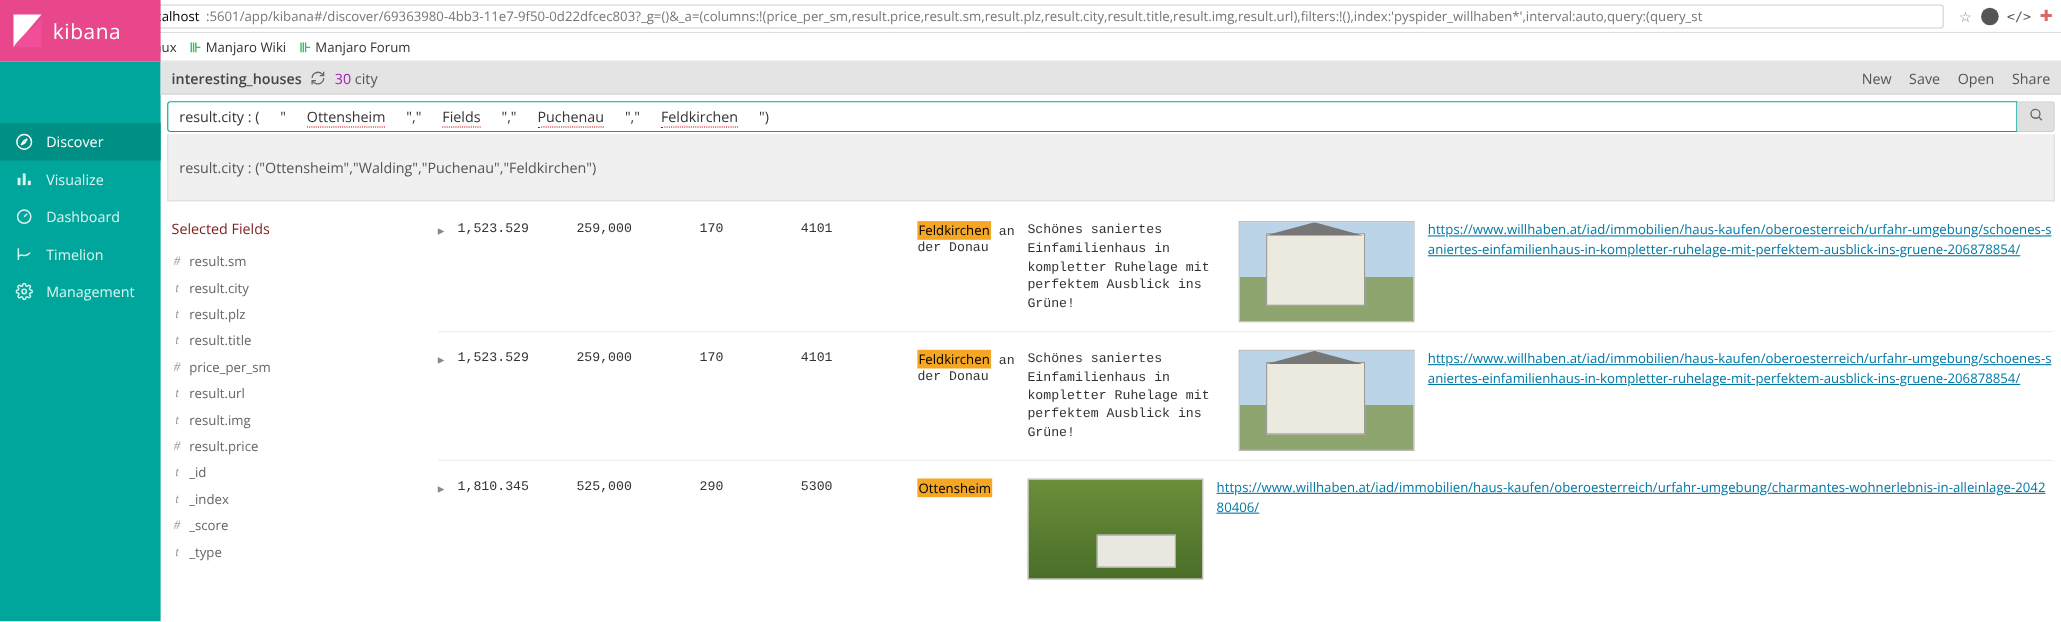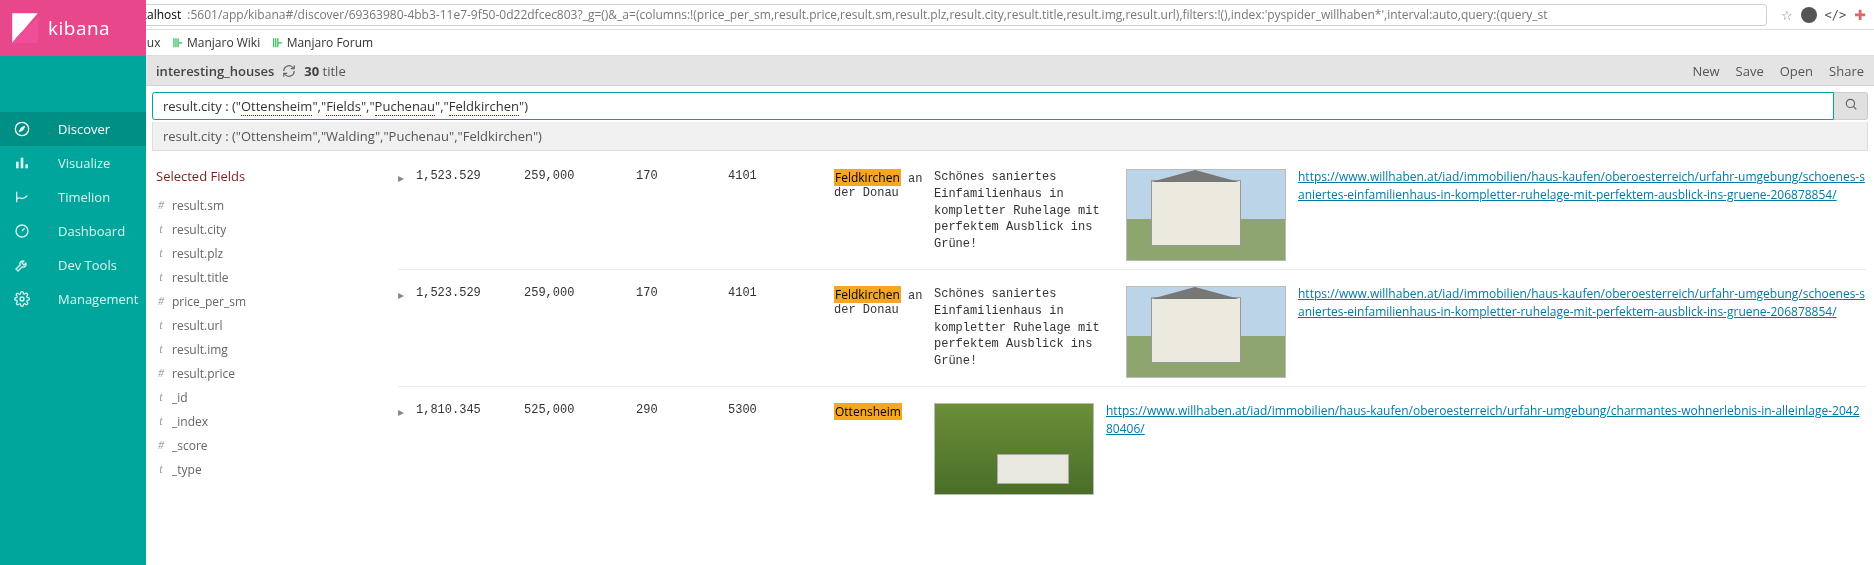--- a/index.html
+++ b/index.html
@@ -23,43 +23,43 @@
 .bookmarks .apps-ico span{width:4px;height:4px}
 .bookmarks .bm{display:flex;align-items:center;gap:4px;color:#333}
 .bookmarks .bm .manj{color:#35bf5c;font-weight:bold;font-family:monospace}
 
 .app{display:flex;height:calc(565px - 56px)}
 .brand{height:56px;display:flex;align-items:center;color:#fff;padding-left:8px;background:#E8488B;width:146px;position:absolute;top:0;left:0}
 .brand .logo{width:34px;height:34px;margin-right:6px}
 .brand .logo svg{width:34px;height:34px}
 .brand-text{font-size:19px;font-weight:400;letter-spacing:0.5px}
 .side-wrap{width:146px;background:#00A69B;display:flex;flex-direction:column;padding-top:56px}
-.side-item{display:flex;align-items:center;height:34px;padding-left:14px;gap:28px;color:#d9f4f2;font-size:13px;cursor:pointer}
+.side-item{display:flex;align-items:center;height:34px;padding-left:14px;gap:12px;color:#d9f4f2;font-size:13px;cursor:pointer}
 .side-item.active{background:#008f85;color:#fff}
 .side-item .ico{width:16px;height:16px;display:flex;align-items:center;justify-content:center}
 
 .main{flex:1;display:flex;flex-direction:column;min-width:0}
 
 .topbar{height:30px;background:#e4e4e4;display:flex;align-items:center;padding:0 10px;justify-content:space-between;border-bottom:1px solid #d4d4d4}
 .topbar .left{display:flex;align-items:center;gap:8px;color:#444;font-size:13px}
 .topbar .title{font-weight:600}
 .topbar .reload{width:14px;height:14px}
 .topbar .hits{color:#555}
-.topbar .hits b{font-weight:700;color:#404040}
+.topbar .hits b{font-weight:400;color:#a21caf}
 .topbar .right{display:flex;gap:16px;color:#555;font-size:13px}
 .topbar .right span{cursor:pointer}
 
 .query-row{display:flex;padding:6px 0 0 6px;gap:0}
-.query-input{flex:1;height:28px;border:1px solid #00A69B;border-radius:3px 0 0 3px;padding:0 10px;font-size:13px;color:#333;background:#fff;display:flex;align-items:center;gap:0;overflow:hidden;white-space:nowrap}
+.query-input{flex:1;height:28px;border:1px solid #00A69B;border-radius:3px 0 0 3px;padding:0 10px;font-size:13px;color:#333;background:#fff;display:flex;align-items:center;gap:19px;overflow:hidden;white-space:nowrap}
 .query-input .pre{color:#333}
 .query-input .term{color:#333;border-bottom:1px dotted #c00}
 .q-btn{width:34px;height:28px;background:#e0e0e0;border:1px solid #ccc;border-left:none;display:flex;align-items:center;justify-content:center;margin-right:6px;border-radius:0 3px 3px 0}
 .q-btn .ico{color:#666}
 
-.suggest{margin:2px 6px 0 6px;background:#f0f0f0;padding:5px 10px;font-size:13px;color:#555;border:1px solid #ddd;border-top:none}
+.suggest{margin:2px 6px 0 6px;background:#f0f0f0;padding:21px 10px;font-size:13px;color:#555;border:1px solid #ddd;border-top:none}
 
 .content{display:flex;flex:1;overflow:hidden}
 
 .fields{width:232px;padding:10px 0 10px 10px;font-size:13px;overflow-y:auto}
 .fields h4{font-size:13px;font-weight:400;color:#7f1d1d;margin:6px 0 8px}
 .fields .hdr-row{display:flex;justify-content:space-between;align-items:center;padding-right:10px}
 .fields .gear{width:20px;height:20px;background:#c8c8c8;border-radius:3px;display:flex;align-items:center;justify-content:center;color:#fff;font-size:11px}
 .field{display:flex;align-items:center;gap:6px;height:24px;color:#666;font-size:12px}
 .field .ftype{font-style:italic;color:#999;width:10px;text-align:center;font-family:Georgia,serif}
 
@@ -180,41 +180,33 @@
             <rect x="3" y="10" width="4" height="10"></rect>
             <rect x="10" y="4" width="4" height="16"></rect>
             <rect x="17" y="14" width="4" height="6"></rect>
           </svg>
         </span>
       <span>Visualize</span>
     </div>
     <div class="side-item">
       <span class="ico">
           <svg width="16" height="16" viewBox="0 0 24 24" fill="none" stroke="currentColor" stroke-width="2">
-            <path d="M4 4v16M4 16c4-8 8 4 16-6"></path>
-          </svg>
-        </span>
-      <span>Timelion</span>
-    </div>
-    <div class="side-item">
-      <span class="ico">
-          <svg width="16" height="16" viewBox="0 0 24 24" fill="none" stroke="currentColor" stroke-width="2">
             <circle cx="12" cy="12" r="9"></circle>
             <path d="M12 12l4-4"></path>
           </svg>
         </span>
       <span>Dashboard</span>
     </div>
     <div class="side-item">
       <span class="ico">
           <svg width="16" height="16" viewBox="0 0 24 24" fill="none" stroke="currentColor" stroke-width="2">
-            <path d="M14.7 6.3a4 4 0 00-5.4 5.4L3 18l3 3 6.3-6.3a4 4 0 005.4-5.4L15 12l-3-3 2.7-2.7z"></path>
-          </svg>
-        </span>
-      <span>Dev Tools</span>
+            <path d="M4 4v16M4 16c4-8 8 4 16-6"></path>
+          </svg>
+        </span>
+      <span>Timelion</span>
     </div>
     <div class="side-item">
       <span class="ico">
           <svg width="16" height="16" viewBox="0 0 24 24" fill="none" stroke="currentColor" stroke-width="2">
             <circle cx="12" cy="12" r="3"></circle>
             <path d="M19.4 15a1.7 1.7 0 00.3 1.8l.1.1a2 2 0 11-2.8 2.8l-.1-.1a1.7 1.7 0 00-1.8-.3 1.7 1.7 0 00-1 1.5V21a2 2 0 11-4 0v-.1a1.7 1.7 0 00-1-1.5 1.7 1.7 0 00-1.8.3l-.1.1a2 2 0 11-2.8-2.8l.1-.1a1.7 1.7 0 00.3-1.8 1.7 1.7 0 00-1.5-1H3a2 2 0 110-4h.1a1.7 1.7 0 001.5-1 1.7 1.7 0 00-.3-1.8l-.1-.1a2 2 0 112.8-2.8l.1.1a1.7 1.7 0 001.8.3H9a1.7 1.7 0 001-1.5V3a2 2 0 114 0v.1a1.7 1.7 0 001 1.5 1.7 1.7 0 001.8-.3l.1-.1a2 2 0 112.8 2.8l-.1.1a1.7 1.7 0 00-.3 1.8V9a1.7 1.7 0 001.5 1H21a2 2 0 110 4h-.1a1.7 1.7 0 00-1.5 1z"></path>
           </svg>
         </span>
       <span>Management</span>
     </div>
@@ -223,21 +215,21 @@
   <div class="main">
     <div class="topbar">
       <div class="left">
         <span class="title">interesting_houses</span>
         <span class="reload"><svg width="14" height="14" viewBox="0 0 24 24" fill="none" stroke="#666" stroke-width="2">
               <path d="M21 2v6h-6"></path>
               <path d="M3 12a9 9 0 0115-6.7L21 8"></path>
               <path d="M3 22v-6h6"></path>
               <path d="M21 12a9 9 0 01-15 6.7L3 16"></path>
             </svg></span>
-        <span class="hits"><b>30</b> <span>title</span></span>
+        <span class="hits"><b>30</b> <span>city</span></span>
       </div>
       <div class="right">
         <span>New</span>
         <span>Save</span>
         <span>Open</span>
         <span>Share</span>
       </div>
     </div>
 
     <div class="query-row">

